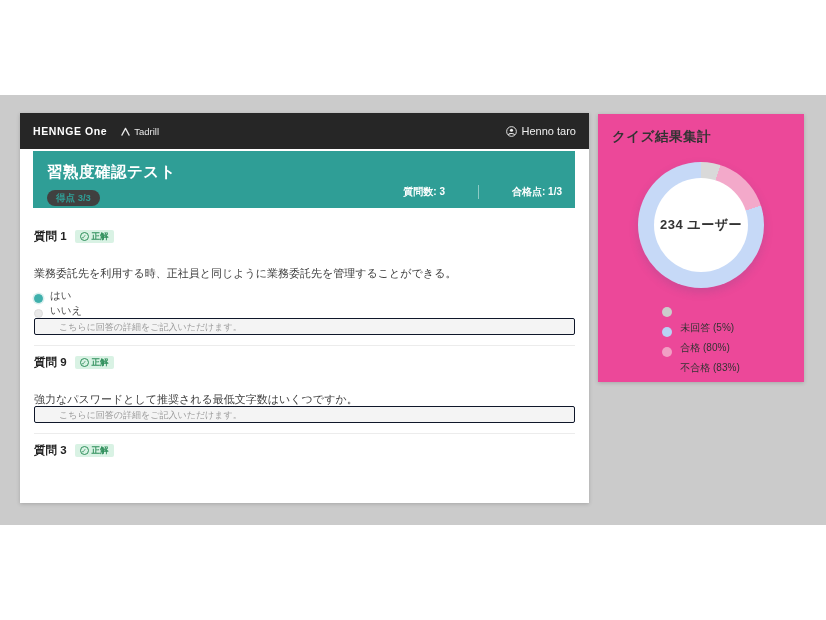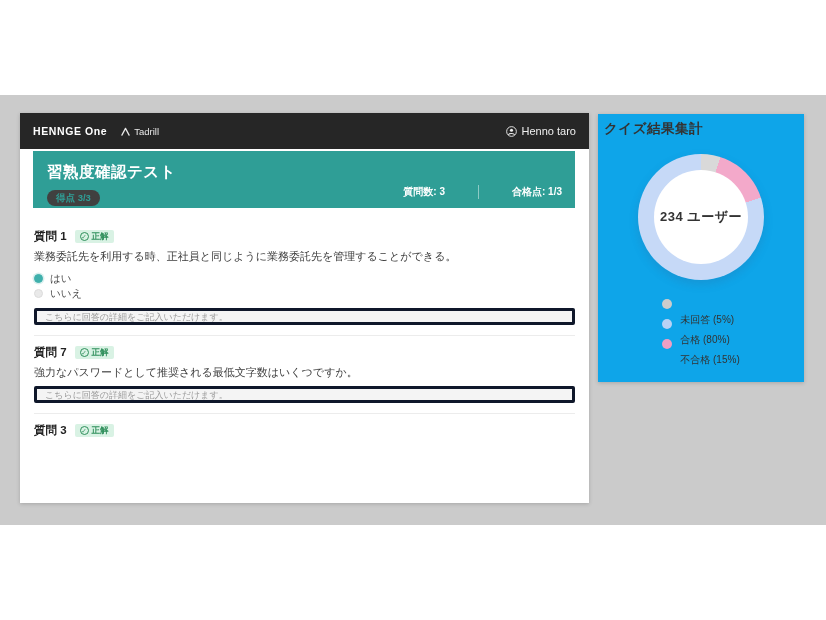--- a/index.html
+++ b/index.html
@@ -33,35 +33,35 @@
   .quiz-content { padding:0 14px; }
   .question { padding:9px 0 10px; }
   .question + .question { border-top:1px solid #ececec; }
   .question:first-child { padding-top:21px; }
   .q-label-row { display:flex; align-items:center; }
   .q-label { font-size:11.5px; font-weight:700; color:#222; }
   .correct-badge { display:inline-flex; align-items:center; margin-left:8px; background:#d9f2e4;
     color:#2f8f5b; font-size:8.5px; font-weight:700; border-radius:2px; padding:2px 5px; line-height:9px; }
   .check-icon { display:inline-flex; align-items:center; justify-content:center; width:9px; height:9px;
     border:1px solid #2f8f5b; border-radius:50%; font-size:6.5px; margin-right:3px; color:#2f8f5b; }
-  .q-text { font-size:11px; color:#3c3c3c; margin-top:5px; line-height:14px; }
+  .q-text { font-size:11px; color:#3c3c3c; margin-top:22px; line-height:14px; }
   .q-options { margin-top:8px; }
-  .option-row { display:flex; align-items:center; height:15px; cursor:pointer; }
+  .option-row { display:flex; align-items:flex-end; height:15px; cursor:pointer; }
   .radio { width:9px; height:9px; border-radius:50%; background:#e9e9e9; border:1px solid #dcdcdc;
     margin-right:7px; flex:0 0 auto; }
   .radio.selected { background:#3fb0ac; border-color:#3fb0ac; box-shadow:0 0 0 1.5px rgba(63,176,172,.2); }
   .option-label { font-size:10.5px; color:#444; }
-  .answer-input { display:block; width:100%; height:17px; margin-top:7px; background:#f4f4f4;
-    border:3px solid #0f172a; border-radius:2px; font-size:9px; color:#9a9a9a; padding:0 8px;
+  .answer-input { display:block; width:100%; height:17px; margin-top:0; background:#f4f4f4;
+    border:1px solid #0f172a; border-radius:2px; font-size:9px; color:#9a9a9a; padding:0 24px;
     font-family:"Liberation Sans","DejaVu Sans",sans-serif; outline:none; }
   .answer-input::placeholder { color:#9a9a9a; }
 
   
   .results-panel { position:absolute; left:598px; top:114px; width:206px; height:268px;
-    background:#0ea5e9; box-shadow:0 1px 4px rgba(0,0,0,.18); padding:6px; }
+    background:#ec4899; box-shadow:0 1px 4px rgba(0,0,0,.18); padding:14px; }
   .results-title { font-size:13.5px; font-weight:700; color:#333; letter-spacing:.5px; }
   .donut-wrap { width:126px; height:126px; margin:16px auto 0; position:relative; }
   .donut-ring { width:126px; height:126px; border-radius:50%;
     box-shadow:0 4px 10px rgba(60,80,120,.18); }
   .donut-hole { position:absolute; left:16px; top:16px; width:94px; height:94px; border-radius:50%;
     background:#ffffff; }
   .donut-center { position:absolute; inset:0; display:flex; align-items:center; justify-content:center;
     font-size:13px; font-weight:700; color:#333; letter-spacing:.5px; }
   .legend { width:fit-content; margin:14px auto 0; }
   .legend-row { display:flex; align-items:center; height:20px; }
@@ -126,21 +126,21 @@
   <div class="option-row">
     <span class="radio"></span>
     <span class="option-label">いいえ</span>
   </div>
 </div>
     <input class="answer-input" type="text" placeholder="こちらに回答の詳細をご記入いただけます。" style="">
   </div>
 
   <div class="question">
     <div class="q-label-row">
-      <span class="q-label">質問 7</span>
+      <span class="q-label">質問 9</span>
       <span class="correct-badge">
         <span class="check-icon">✓</span>
         <span>正解</span>
       </span>
     </div>
     <div class="q-text">強力なパスワードとして推奨される最低文字数はいくつですか。</div>
     <input class="answer-input" type="text" placeholder="こちらに回答の詳細をご記入いただけます。" style="">
   </div>
 
   <div class="question">
@@ -169,17 +169,17 @@
     <span class="legend-text">未回答 (5%)</span>
   </div>
 
   <div class="legend-row">
     <span class="legend-dot" style="background: rgb(185, 210, 245);"></span>
     <span class="legend-text">合格 (80%)</span>
   </div>
 
   <div class="legend-row">
     <span class="legend-dot" style="background: rgb(241, 159, 196);"></span>
-    <span class="legend-text">不合格 (15%)</span>
+    <span class="legend-text">不合格 (83%)</span>
   </div>
 </div>
   </div>
 </div>
 
 </body></html>

